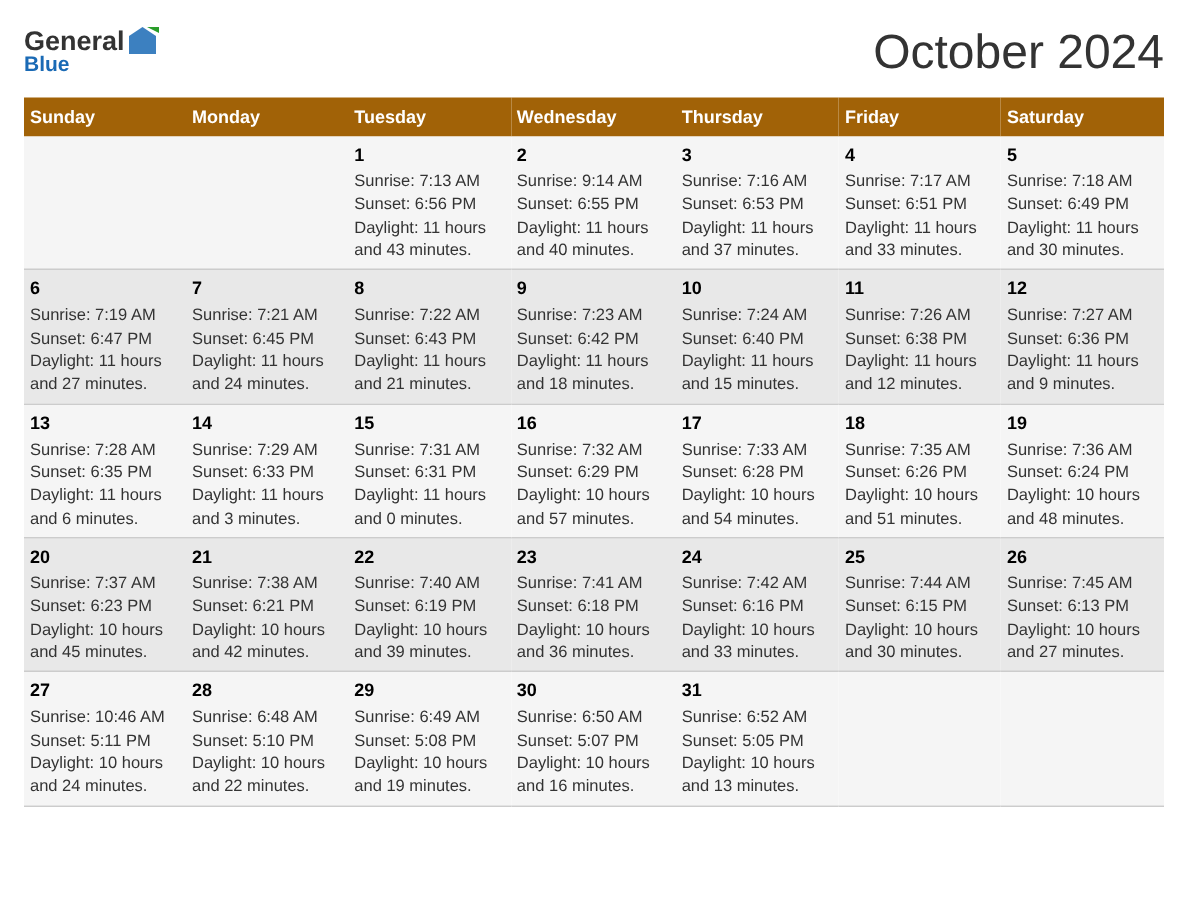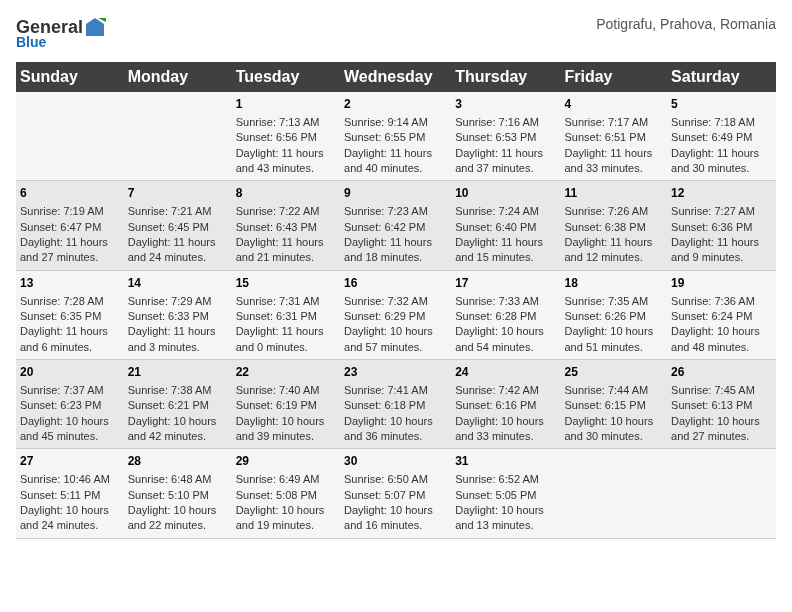--- a/index.html
+++ b/index.html
@@ -32,25 +32,25 @@
     .subtitle {
       font-size: 14px;
       color: #555;
     }
     table {
       width: 100%;
       border-collapse: collapse;
       font-size: 11px;
     }
     thead tr th {
-      background: #404040;
+      background: #a16207;
       color: #fff;
       padding: 6px 4px;
       text-align: left;
-      font-size: 16px;
+      font-size: 12px;
       font-weight: bold;
     }
     tbody tr {
       border-bottom: 1px solid #ccc;
     }
     tbody tr:nth-child(odd) {
       background: #f5f5f5;
     }
     tbody tr:nth-child(even) {
       background: #e8e8e8;
@@ -81,21 +81,21 @@
     <div style="display:flex; align-items:center;">
       <span style="font-size:18px;font-weight:bold;color:#333;">General</span>
       <svg width="22" height="22" viewBox="0 0 22 22" style="margin: 0 1px;">
         <path d="M11 2 L20 8 L20 20 L2 20 L2 8 Z" fill="#1a6ab5" opacity="0.85"></path>
         <path d="M14 2 L22 6 L22 2 Z" fill="#2a9d2a"></path>
       </svg>
     </div>
     <span style="font-size:14px;font-weight:bold;color:#1a6ab5;margin-top:-4px;">Blue</span>
   </div>
   <div class="title-block">
-    <div class="subtitle">Potigrafu, Prahova, Romania</div>
+    <div class="month-title">October 2024</div>
   </div>
 </div>
 
 <table>
   <thead>
     <tr>
     <th>Sunday</th>
         <th>Monday</th>
         <th>Tuesday</th>
         <th>Wednesday</th>

